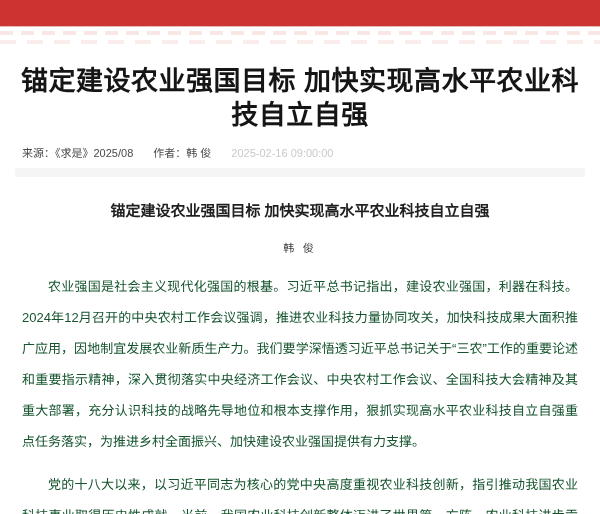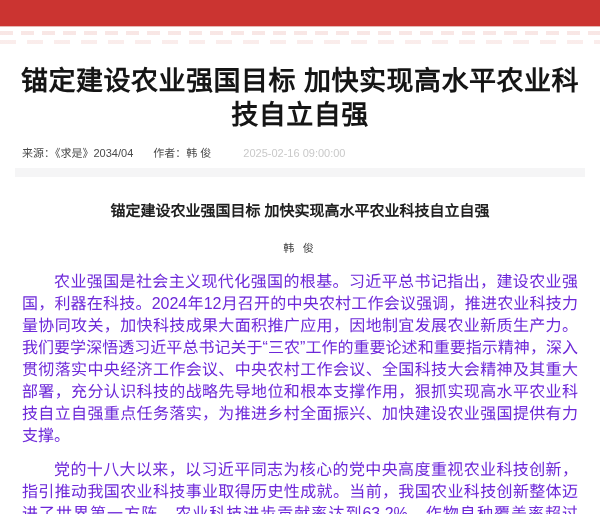--- a/index.html
+++ b/index.html
@@ -37,21 +37,21 @@
   }
   .meta-row {
     margin: 12px 0 0 22px;
     font-size: 11px;
     color: #4a4a4a;
     white-space: nowrap;
   }
   .meta-item { margin-right: 20px; }
   .meta-label { color: #4a4a4a; text-align: center; }
   .meta-value { color: #4a4a4a; }
-  .meta-datetime { color: #c9c9c9; margin-left: 12px; }
+  .meta-datetime { color: #c9c9c9; }
   .divider {
     margin: 8px 15px 0;
     height: 9px;
     background: #f5f5f6;
   }
   .article { padding: 0 22px; }
   .article-title {
     margin-top: 24px;
     text-align: center;
     font-size: 15px;
@@ -62,23 +62,23 @@
   .article-author {
     margin-top: 18px;
     text-align: center;
     font-size: 11px;
     color: #3f3f3f;
     font-family: "Liberation Serif", "DejaVu Serif", serif;
     letter-spacing: 3px;
   }
   .article p {
     text-indent: 2em;
-    font-size: 16px;
-    line-height: 22px;
-    color: #6d28d9;
+    font-size: 13px;
+    line-height: 31px;
+    color: #14532d;
     text-align: justify;
   }
   .para-1 { margin-top: 16px; }
   .para-2 { margin-top: 12px; }
   .section-heading {
     margin-top: 12px;
     text-indent: 2em;
     font-size: 13px;
     line-height: 18px;
     font-weight: 700;
@@ -87,21 +87,21 @@
 </style>
 </head>
 <body>
 
 <div class="topbar"></div>
 <div class="watermark-band"></div>
 
 <h1 class="main-title">锚定建设农业强国目标 加快实现高水平农业科技自立自强</h1>
 
 <div class="meta-row">
-  <span class="meta-item"><span class="meta-label">来源：</span><span class="meta-value">《求是》2034/04</span></span><span class="meta-item"><span class="meta-label">作者：</span><span class="meta-value">韩 俊</span></span><span class="meta-datetime">2025-02-16 09:00:00</span>
+  <span class="meta-item"><span class="meta-label">来源：</span><span class="meta-value">《求是》2025/08</span></span><span class="meta-item"><span class="meta-label">作者：</span><span class="meta-value">韩 俊</span></span><span class="meta-datetime">2025-02-16 09:00:00</span>
 </div>
 
 <div class="divider"></div>
 
 <div class="article">
   <h2 class="article-title">锚定建设农业强国目标 加快实现高水平农业科技自立自强</h2>
   <div class="article-author">韩 俊</div>
   <p class="para-1">农业强国是社会主义现代化强国的根基。习近平总书记指出，建设农业强国，利器在科技。2024年12月召开的中央农村工作会议强调，推进农业科技力量协同攻关，加快科技成果大面积推广应用，因地制宜发展农业新质生产力。我们要学深悟透习近平总书记关于“三农”工作的重要论述和重要指示精神，深入贯彻落实中央经济工作会议、中央农村工作会议、全国科技大会精神及其重大部署，充分认识科技的战略先导地位和根本支撑作用，狠抓实现高水平农业科技自立自强重点任务落实，为推进乡村全面振兴、加快建设农业强国提供有力支撑。</p>
   <p class="para-2">党的十八大以来，以习近平同志为核心的党中央高度重视农业科技创新，指引推动我国农业科技事业取得历史性成就。当前，我国农业科技创新整体迈进了世界第一方阵，农业科技进步贡献率达到63.2%，作物良种覆盖率超过96%，农作物耕种收综合机械化率超过75%，为保障国家粮食安全、推动农业高质量发展作出了重大贡献。新时代新征程，加快实现高水平农业科技自立自强，责任使命更加重大，任务更加艰巨。</p>
 </div>

